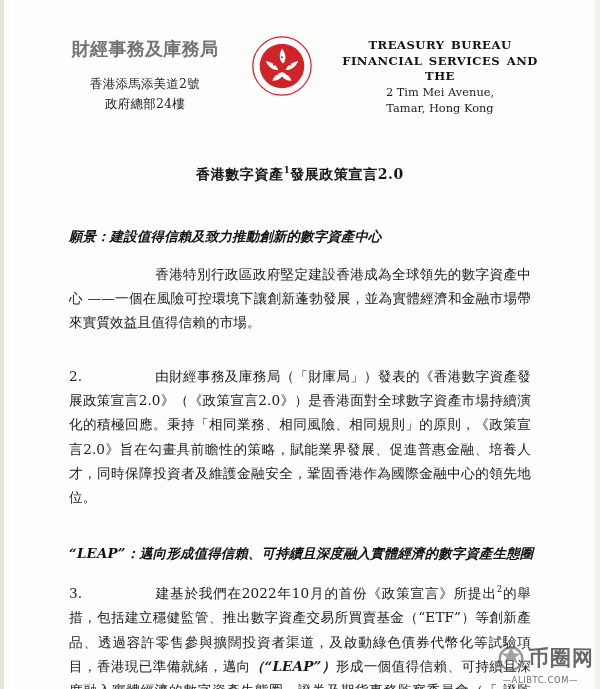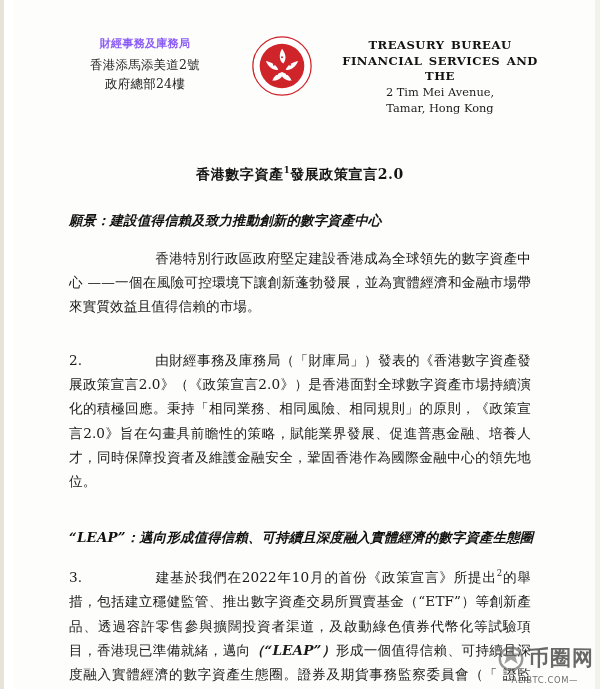--- a/index.html
+++ b/index.html
@@ -53,32 +53,32 @@
     justify-content: center;
     padding-top: 33px;
     gap: 0px;
   }
   .lh-cn {
     width: 200px;
     text-align: center;
     padding-top: 4px;
   }
   .lh-cn-title {
-    font-family: Liberation Mono, monospace;
-    font-weight: bold;
-    font-size: 11px;
-    color: #8b5cf6;
+    font-family: Liberation Serif, serif;
+    font-weight: bold;
+    font-size: 18px;
+    color: #737373;
     letter-spacing: 0.3px;
     line-height: 1.35;
   }
   .lh-cn-addr {
     font-size: 12.5px;
     color: #232323;
     line-height: 1.55;
-    margin-top: 3px;
+    margin-top: 13px;
     letter-spacing: 0.2px;
   }
 
   .emblem-wrap {
     width: 74px;
     display: flex;
     justify-content: center;
     padding-top: 2px;
   }
   .emblem {
@@ -153,21 +153,21 @@
   }
   .indent-first {
     display: inline-block;
     width: 86px;
   }
   .i {
     font-style: italic;
     font-weight: bold;
   }
 
-  .gap-vision   { margin-top: 28px; }
+  .gap-vision   { margin-top: 44px; }
   .gap-p1       { margin-top: 16px; }
   .gap-p2       { margin-top: 30px; }
   .gap-leap     { margin-top: 36px; }
   .gap-p3       { margin-top: 18px; }
 
   
   .watermark {
     position: absolute;
     right: 6px;
     bottom: 2px;

